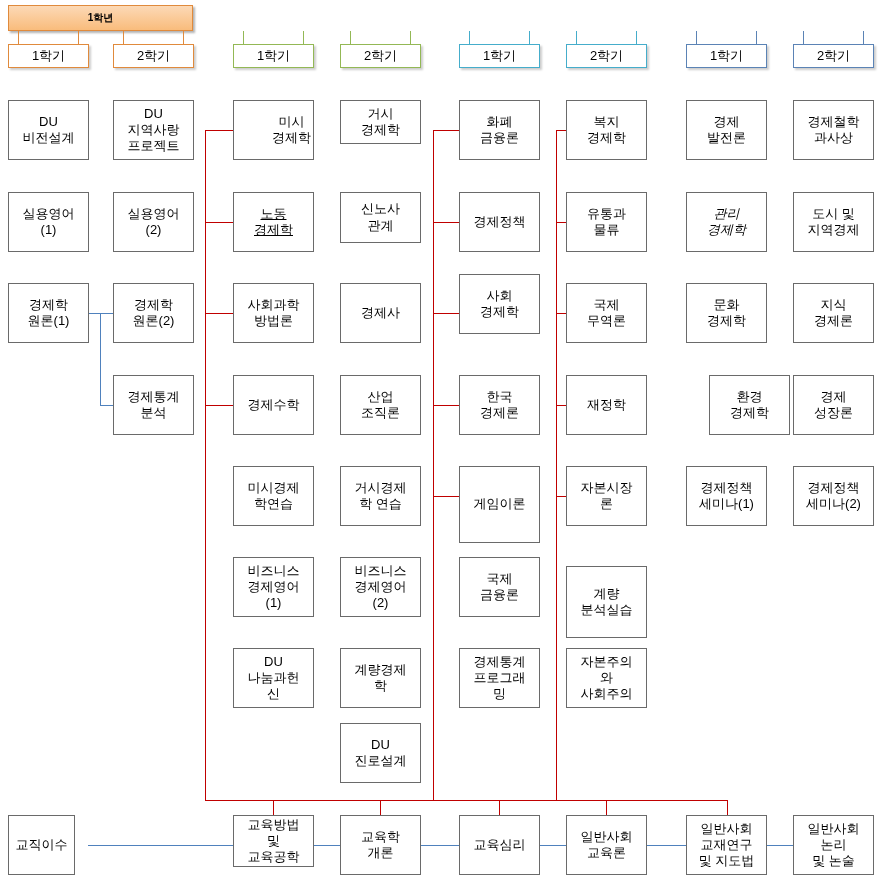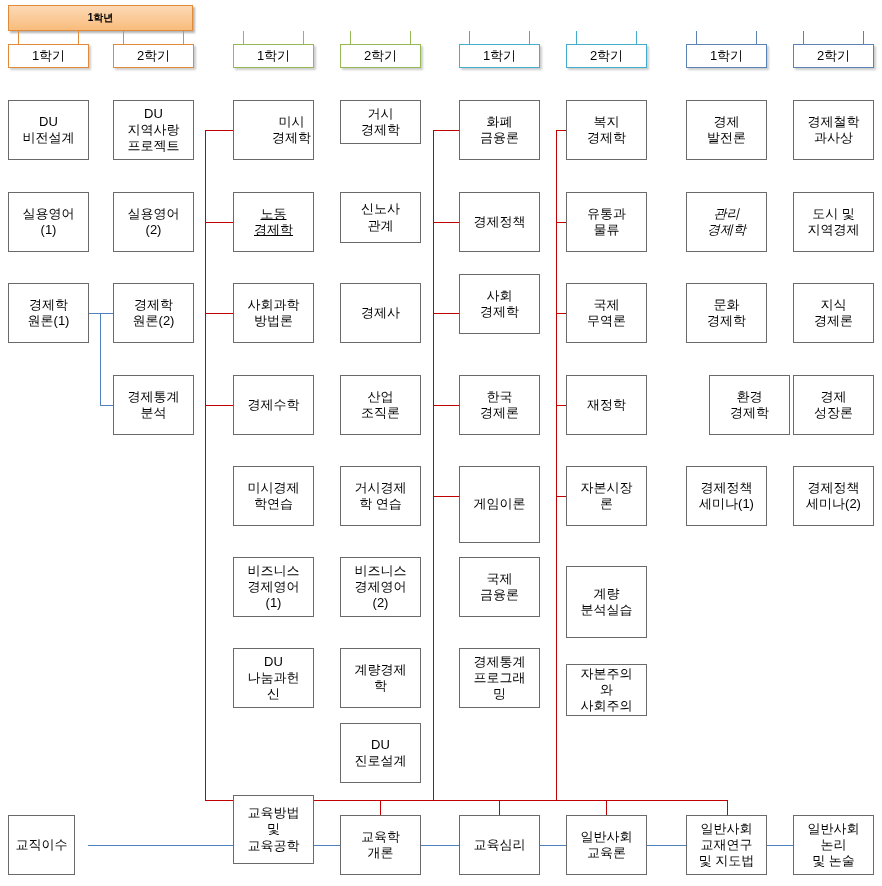--- a/index.html
+++ b/index.html
@@ -188,21 +188,21 @@
 경제학</div>
       <div class="box" style="left: 566px; top: 192px; width: 81px; height: 60px;">유통과
 물류</div>
       <div class="box" style="left: 566px; top: 283px; width: 81px; height: 60px;">국제
 무역론</div>
       <div class="box" style="left: 566px; top: 375px; width: 81px; height: 60px;">재정학</div>
       <div class="box" style="left: 566px; top: 466px; width: 81px; height: 60px;">자본시장
 론</div>
       <div class="box" style="left: 566px; top: 566px; width: 81px; height: 72px;">계량
 분석실습</div>
-      <div class="box" style="left: 566px; top: 664px; width: 81px; height: 52px;">자본주의
+      <div class="box" style="left: 566px; top: 648px; width: 81px; height: 60px;">자본주의
 와
 사회주의</div>
       <div class="box" style="left: 686px; top: 100px; width: 81px; height: 60px;">경제
 발전론</div>
       <div class="box" style="left: 686px; top: 192px; width: 81px; height: 60px; font-style: italic;">관리
 경제학</div>
       <div class="box" style="left: 686px; top: 283px; width: 81px; height: 60px;">문화
 경제학</div>
       <div class="box" style="left: 709px; top: 375px; width: 81px; height: 60px;">환경
 경제학</div>
@@ -212,21 +212,21 @@
 과사상</div>
       <div class="box" style="left: 793px; top: 192px; width: 81px; height: 60px;">도시 및
 지역경제</div>
       <div class="box" style="left: 793px; top: 283px; width: 81px; height: 60px;">지식
 경제론</div>
       <div class="box" style="left: 793px; top: 375px; width: 81px; height: 60px;">경제
 성장론</div>
       <div class="box" style="left: 793px; top: 466px; width: 81px; height: 60px;">경제정책
 세미나(2)</div>
       <div class="box" style="left: 8px; top: 815px; width: 67px; height: 60px;">교직이수</div>
-      <div class="box" style="left: 233px; top: 795px; width: 81px; height: 69px;">교육방법
+      <div class="box" style="left: 233px; top: 815px; width: 81px; height: 52px;">교육방법
 및
 교육공학</div>
       <div class="box" style="left: 340px; top: 815px; width: 81px; height: 60px;">교육학
 개론</div>
       <div class="box" style="left: 459px; top: 815px; width: 81px; height: 60px;">교육심리</div>
       <div class="box" style="left: 566px; top: 815px; width: 81px; height: 60px;">일반사회
 교육론</div>
       <div class="box" style="left: 686px; top: 815px; width: 81px; height: 60px;">일반사회
 교재연구
 및 지도법</div>

